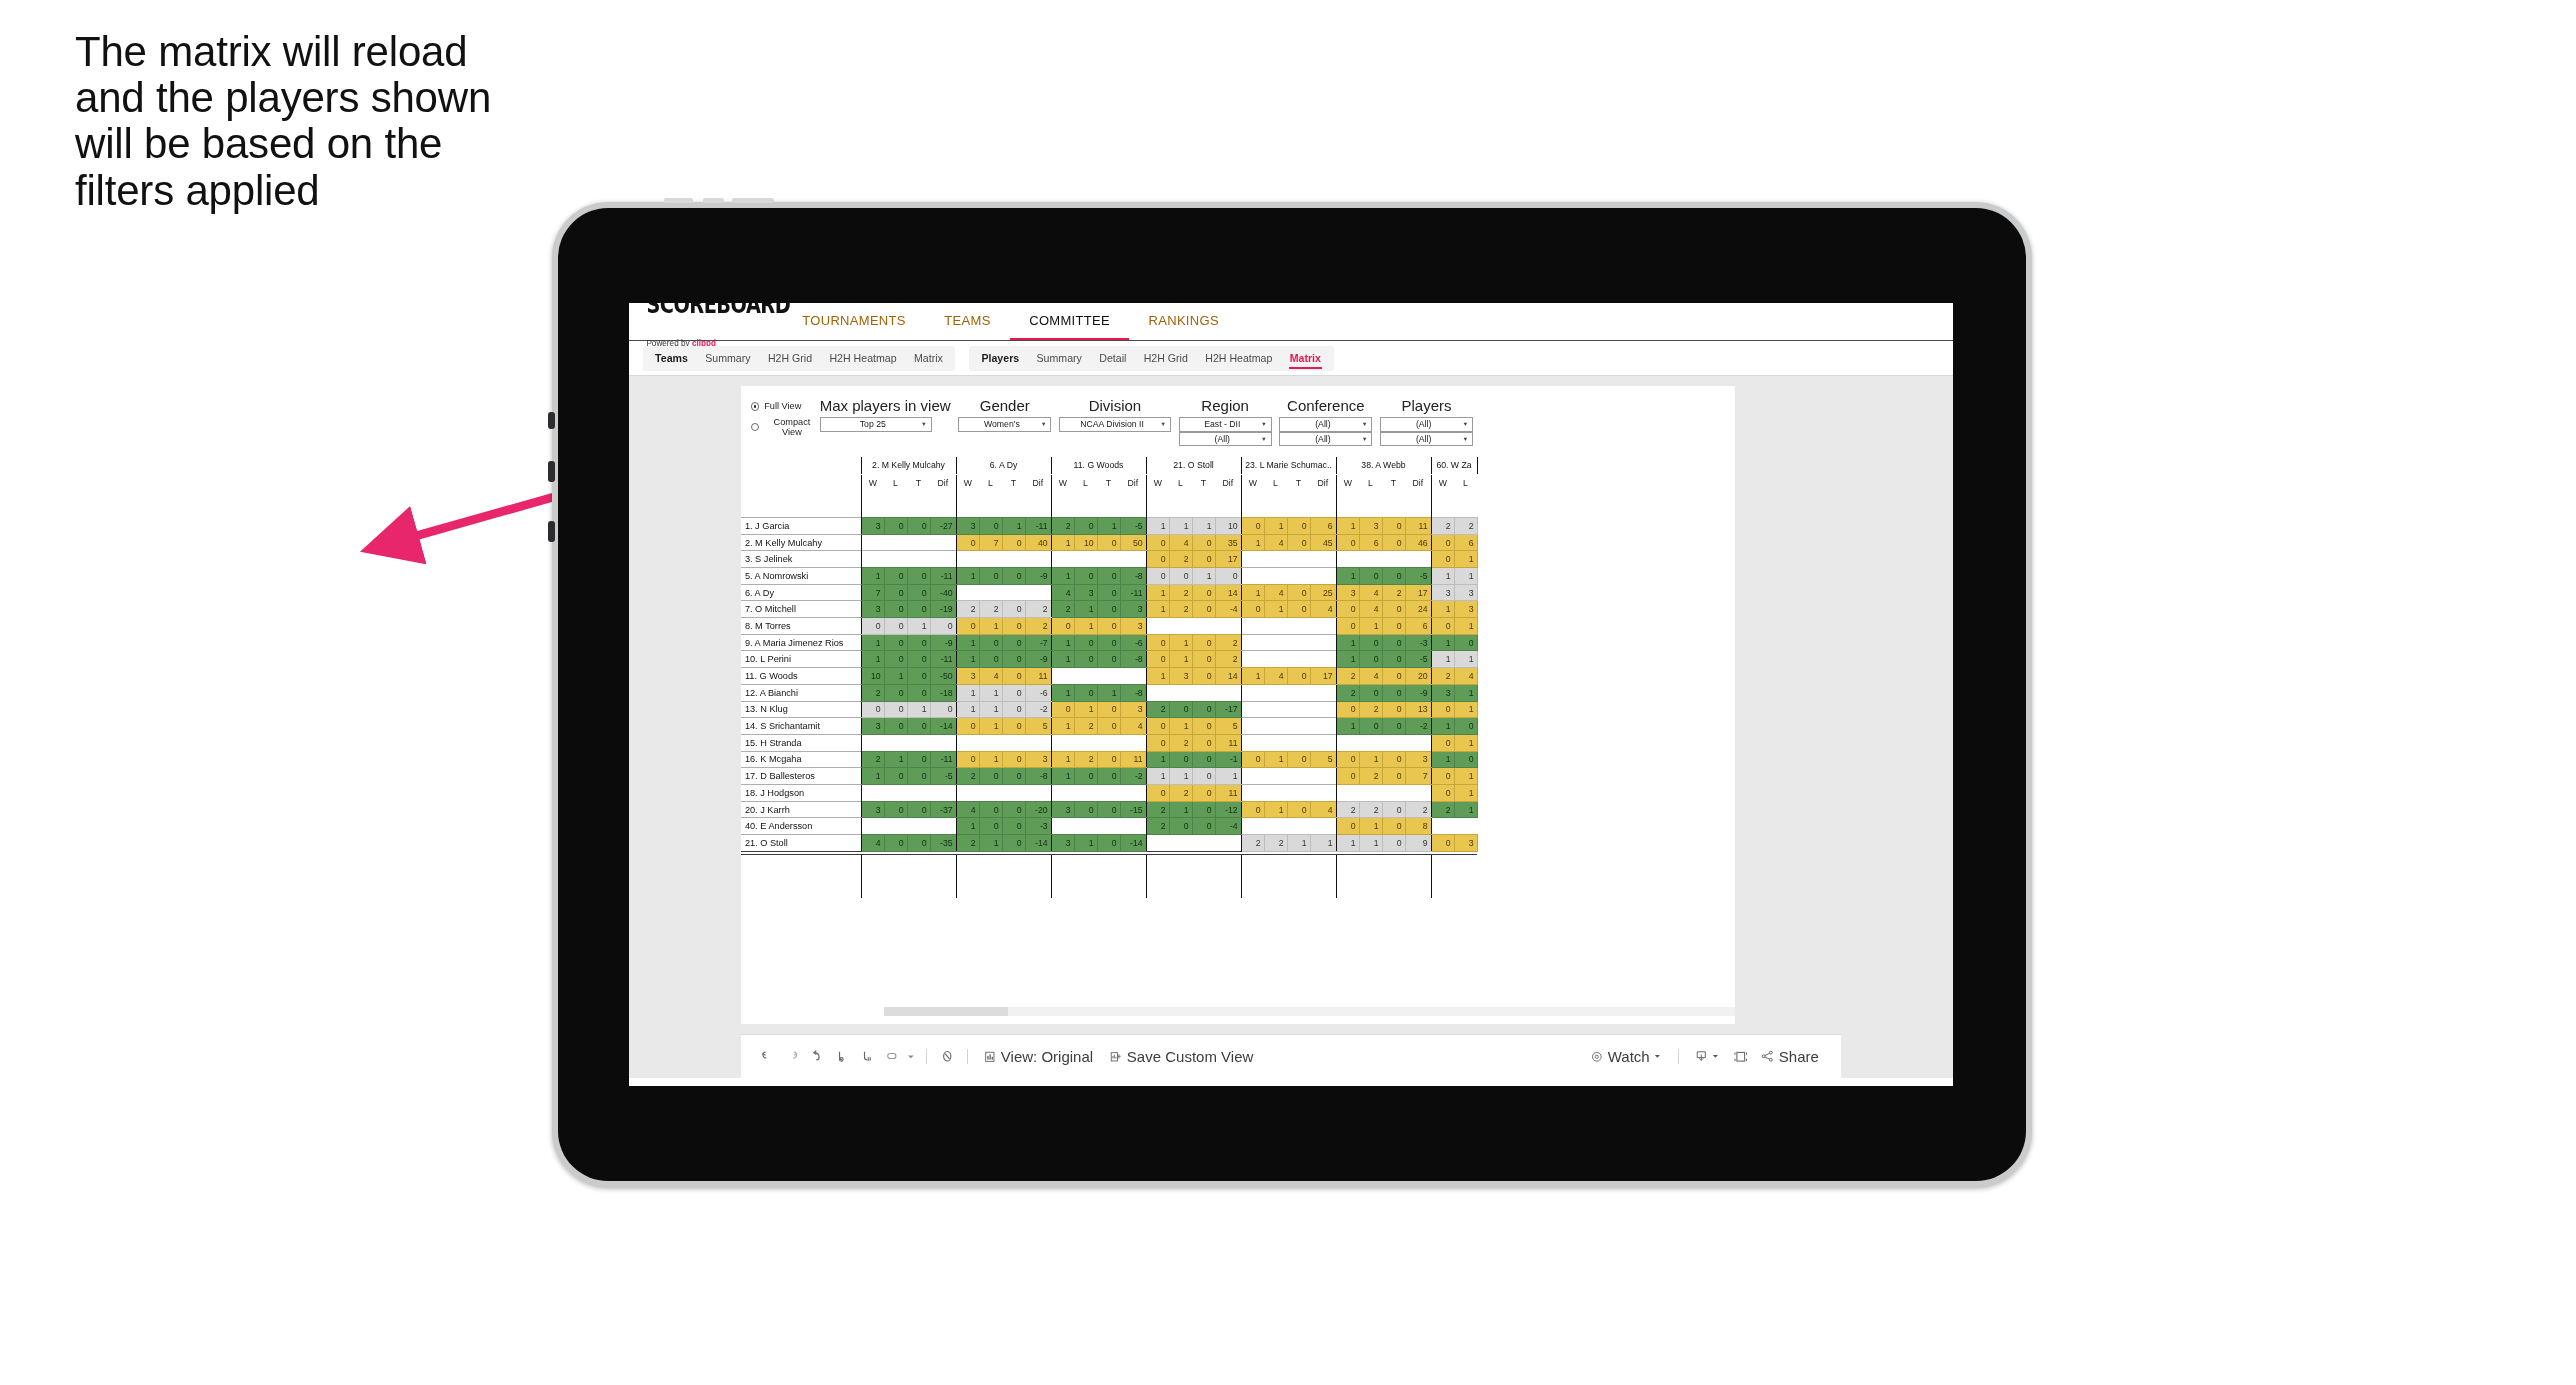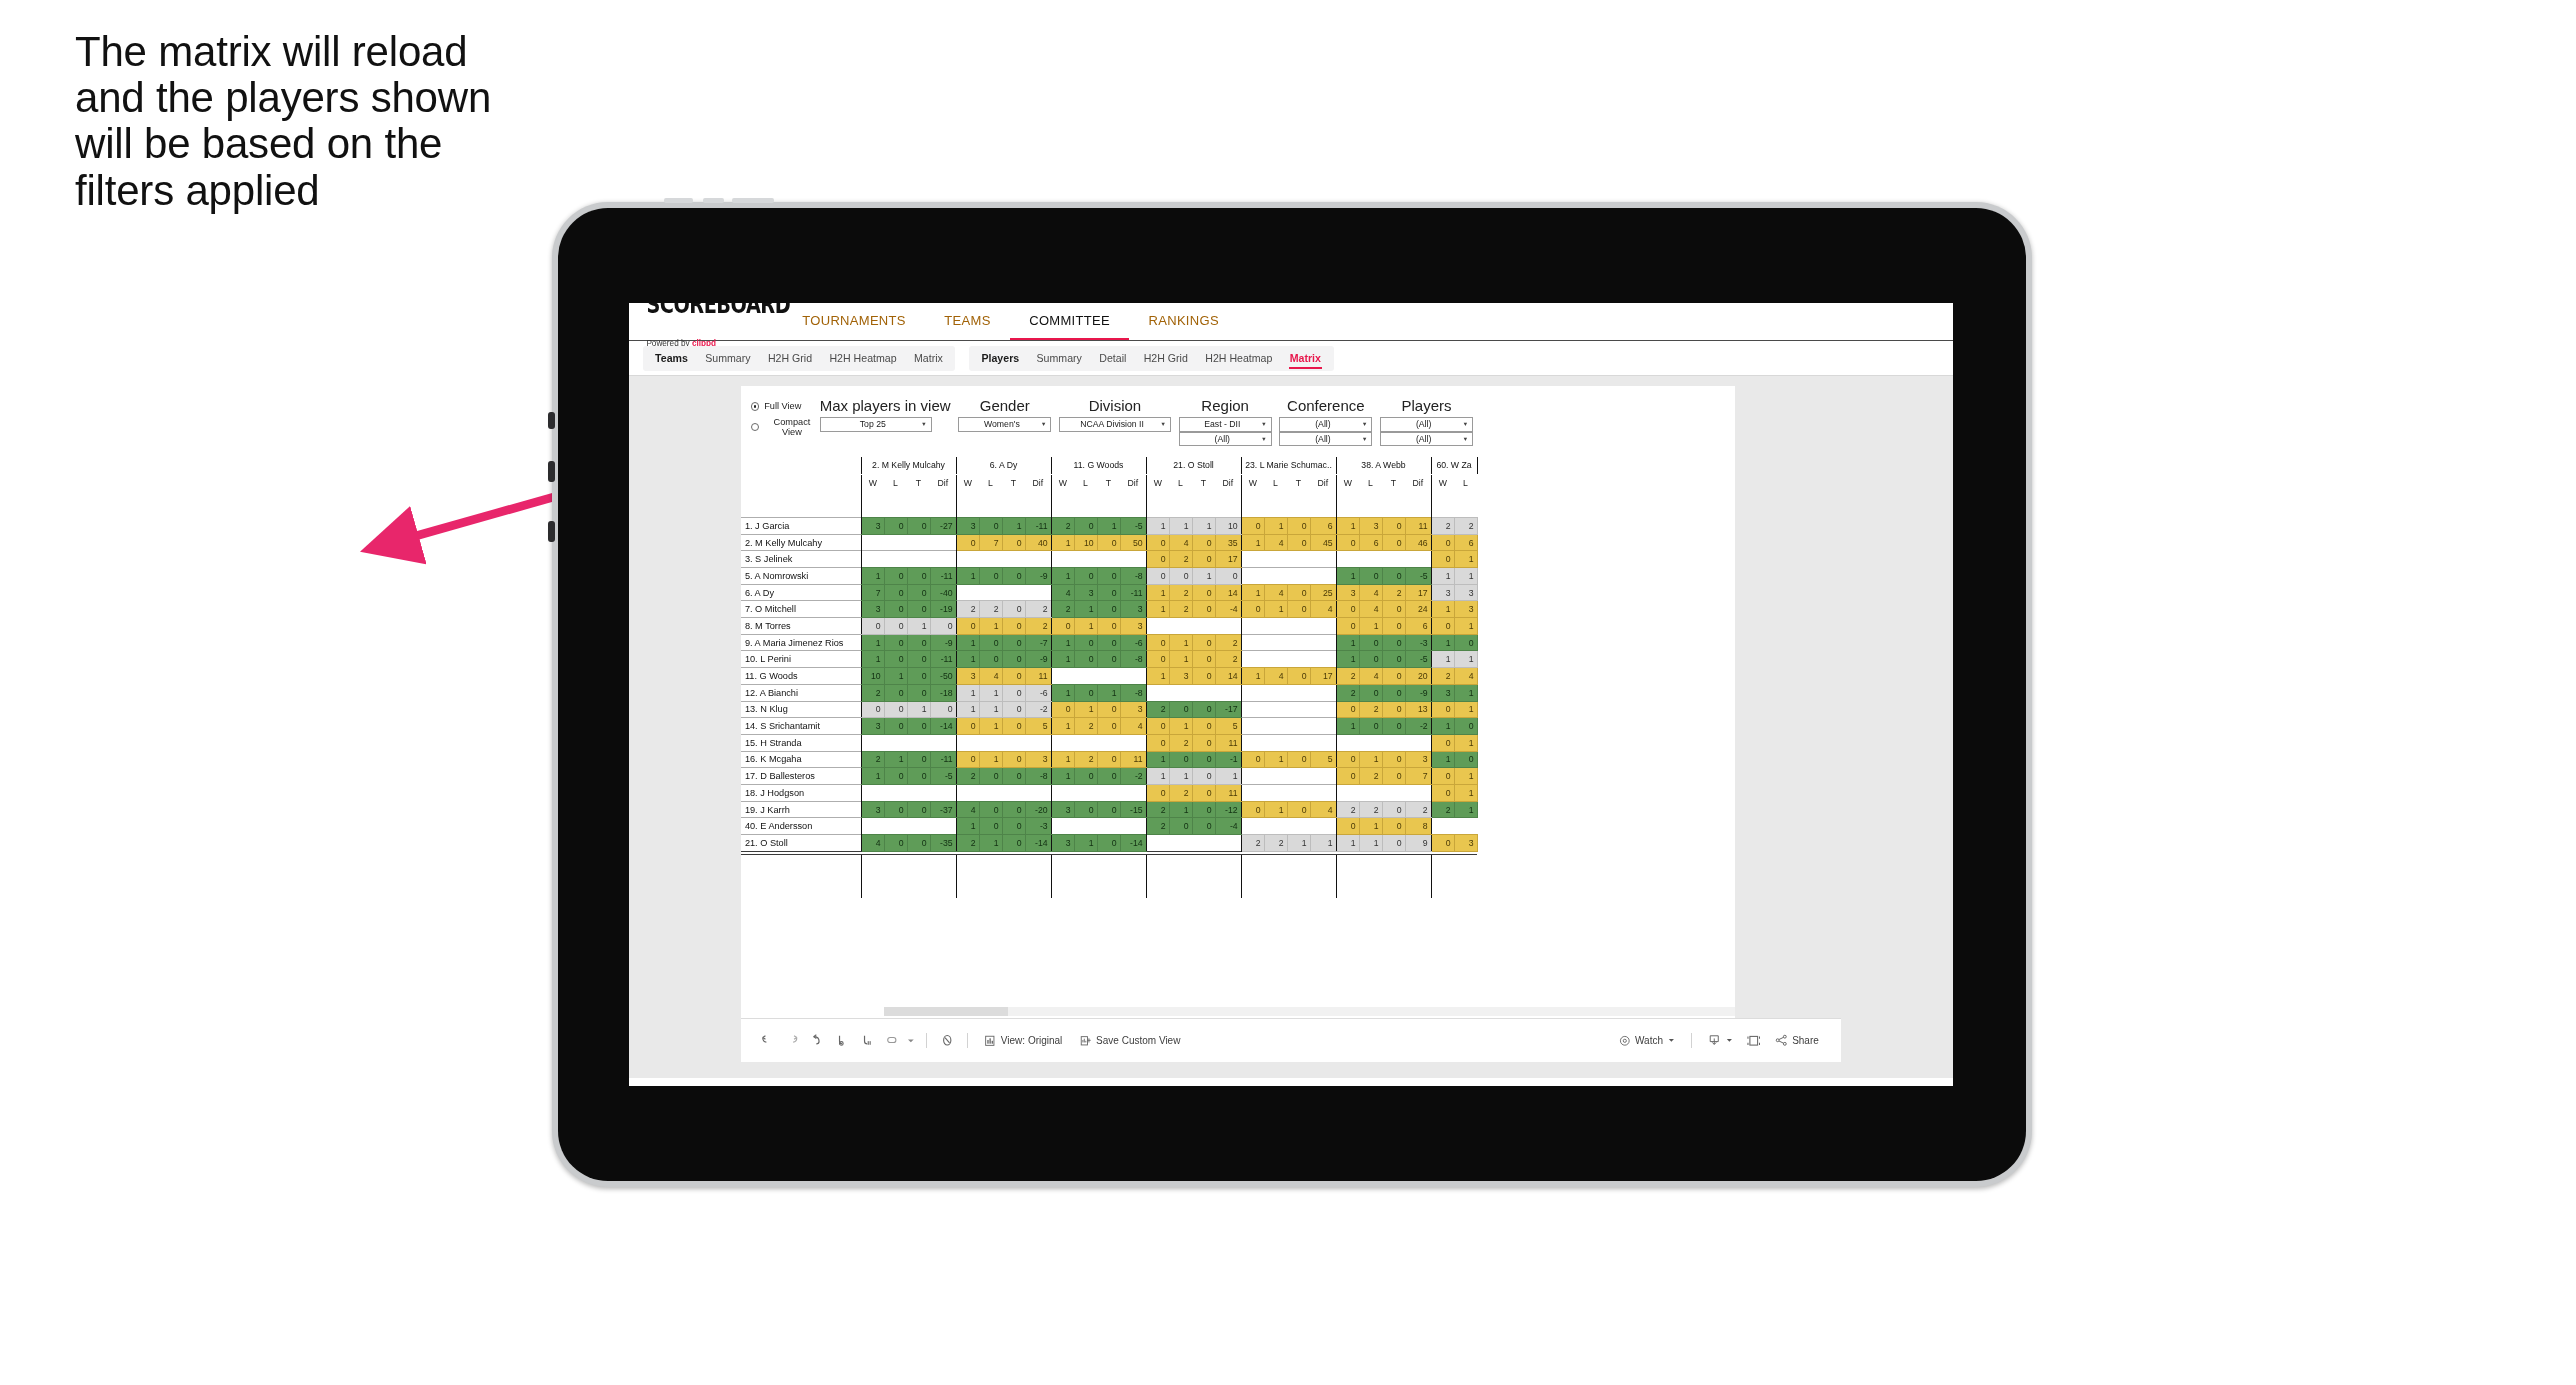--- a/index.html
+++ b/index.html
@@ -162,24 +162,24 @@
   tfoot tr.toprule td { height:2.9px; border-top:1.9px solid #3a3a3a; border-bottom:1px solid #3a3a3a; background:#fff;}
 
   
   #hscroll {
     position:absolute; left:143px; right:0; bottom:7.7px; height:9.7px; background:#f1f1f1;
   }
   #hscroll .thumb { width:124px; height:9.7px; background:#dcdcdc; }
 
   
   #bottombar {
-    position:absolute; left:112px; right:112px; bottom:16px; height:44px;
+    position:absolute; left:112px; right:112px; bottom:0; height:44px;
     background:#fff; border-top:1px solid #dcdcdc;
     display:flex; align-items:center; padding:0 13.5px; gap:0;
-    font-size:10px; color:#3d3d3d;
+    font-size:15px; color:#3d3d3d;
   }
   .tb-ico { width:25px; height:25px; display:flex; align-items:center; justify-content:center; cursor:pointer; color:#555; }
   .tb-sep { width:1px; height:15.4px; background:#d2d2d2; margin:0 7.7px; }
   .tb-item { display:flex; align-items:center; gap:4.8px; padding:0 8.7px; cursor:pointer; white-space:nowrap; }
   .tb-spacer { flex:1; }
   svg { display:block; }
 </style>
 </head>
 <body>
 
@@ -899,21 +899,21 @@
                   <td class="cell e"></td>
                   <td class="cell e br"></td>
                   <td class="cell e bl"></td>
                   <td class="cell e"></td>
                   <td class="cell e"></td>
                   <td class="cell e br"></td>
                   <td class="cell y bl">0</td>
                   <td class="cell y">1</td>
                 </tr>
                 <tr>
-                  <td class="pname">19. J Karrh</td>
+                  <td class="pname">20. J Karrh</td>
                   <td class="cell g bl">3</td>
                   <td class="cell g">0</td>
                   <td class="cell g">0</td>
                   <td class="cell g br">-37</td>
                   <td class="cell g bl">4</td>
                   <td class="cell g">0</td>
                   <td class="cell g">0</td>
                   <td class="cell g br">-20</td>
                   <td class="cell g bl">3</td>
                   <td class="cell g">0</td>

